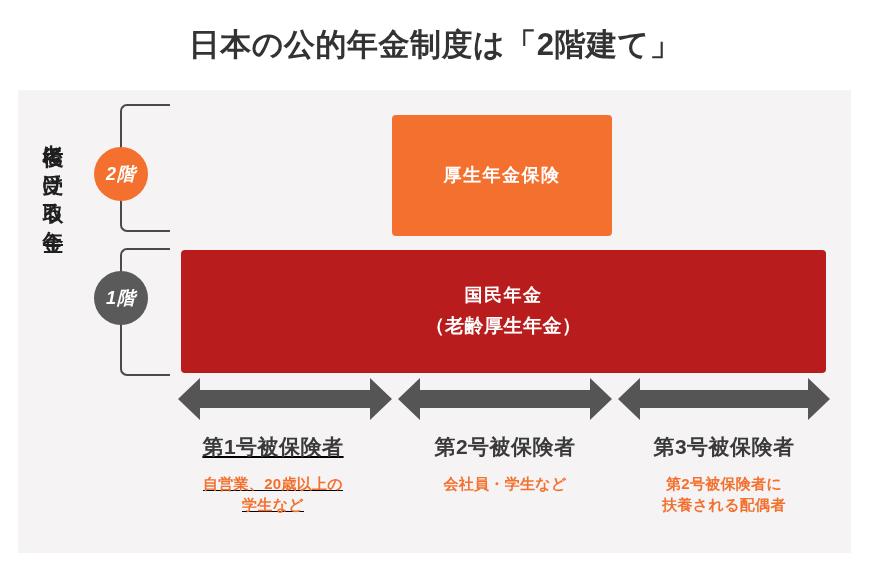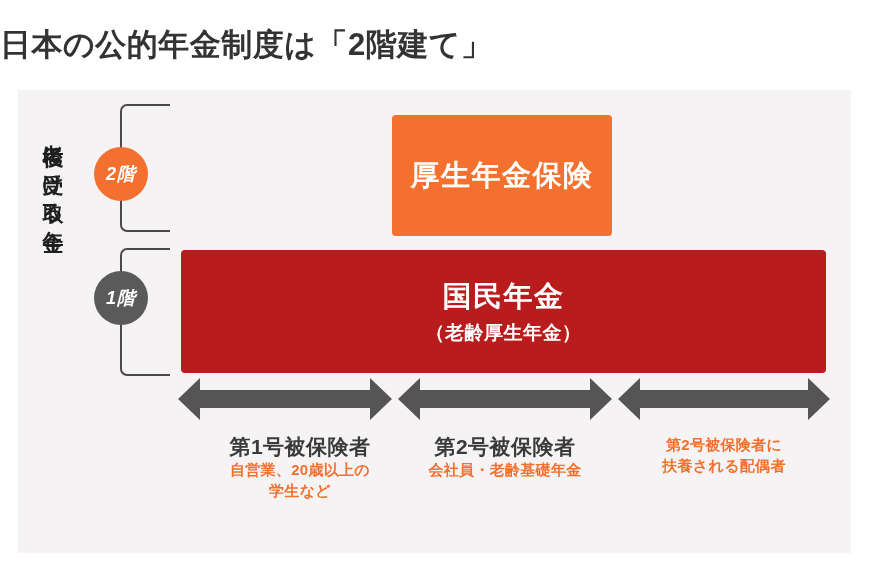--- a/index.html
+++ b/index.html
@@ -14,20 +14,21 @@
     font-family: "Liberation Sans", "DejaVu Sans", sans-serif;
     overflow: hidden;
   }
 
   
   .title {
     position: absolute;
     left: 0;
     top: 24px;
     width: 870px;
+    text-align: center;
     font-size: 31px;
     font-weight: bold;
     color: #333333;
     letter-spacing: 0.5px;
     white-space: nowrap;
   }
 
   
   .panel {
     position: absolute;
@@ -121,21 +122,21 @@
     background: #f4702e;
   }
   .box-kokumin {
     left: 181px;
     top: 250px;
     width: 645px;
     height: 123px;
     background: #b91c1c;
   }
   .box-main {
-    font-size: 29px;
+    font-size: 18px;
     font-weight: bold;
     letter-spacing: 1.5px;
     line-height: 1.2;
   }
   .box-sub {
     font-size: 19px;
     font-weight: bold;
     letter-spacing: 0.5px;
     margin-top: 8px;
     line-height: 1.2;
@@ -151,32 +152,33 @@
   .arrow-1 { left: 178px; width: 214px; }
   .arrow-2 { left: 398px; width: 214px; }
   .arrow-3 { left: 618px; width: 212px; }
 
   
   .col {
     position: absolute;
     top: 434px;
     text-align: center;
   }
-  .col-1 { left: 187px; width: 226px; }
+  .col-1 { left: 160px; width: 226px; text-decoration: underline; }
   .col-2 { left: 392px; width: 226px; }
   .col-3 { left: 611px; width: 226px; }
   .col-title {
     font-size: 21px;
     font-weight: bold;
     color: #3a3a3a;
     letter-spacing: 0.5px;
     line-height: 1.2;
     white-space: nowrap;
   }
   .col-desc {
+    margin-top: 14px;
     font-size: 15px;
     font-weight: bold;
     color: #f4702e;
     letter-spacing: 0.3px;
     line-height: 21px;
   }
 </style>
 </head>
 <body>
 
@@ -220,17 +222,18 @@
     <path d="M0,21 L22,0 L22,12 L190,12 L190,0 L212,21 L190,42 L190,30 L22,30 L22,42 Z" fill="#555555"></path>
   </svg>
 </div>
 
 <div class="col col-1">
   <div class="col-title">第1号被保険者</div>
   <div class="col-desc">自営業、20歳以上の<br>学生など</div>
 </div>
 <div class="col col-2">
   <div class="col-title">第2号被保険者</div>
-  <div class="col-desc">会社員・老齢基礎年金</div>
+  <div class="col-desc">会社員・学生など</div>
 </div>
 <div class="col col-3">
+  <div class="col-title">第3号被保険者</div>
   <div class="col-desc">第2号被保険者に<br>扶養される配偶者</div>
 </div>
 
 </body></html>

